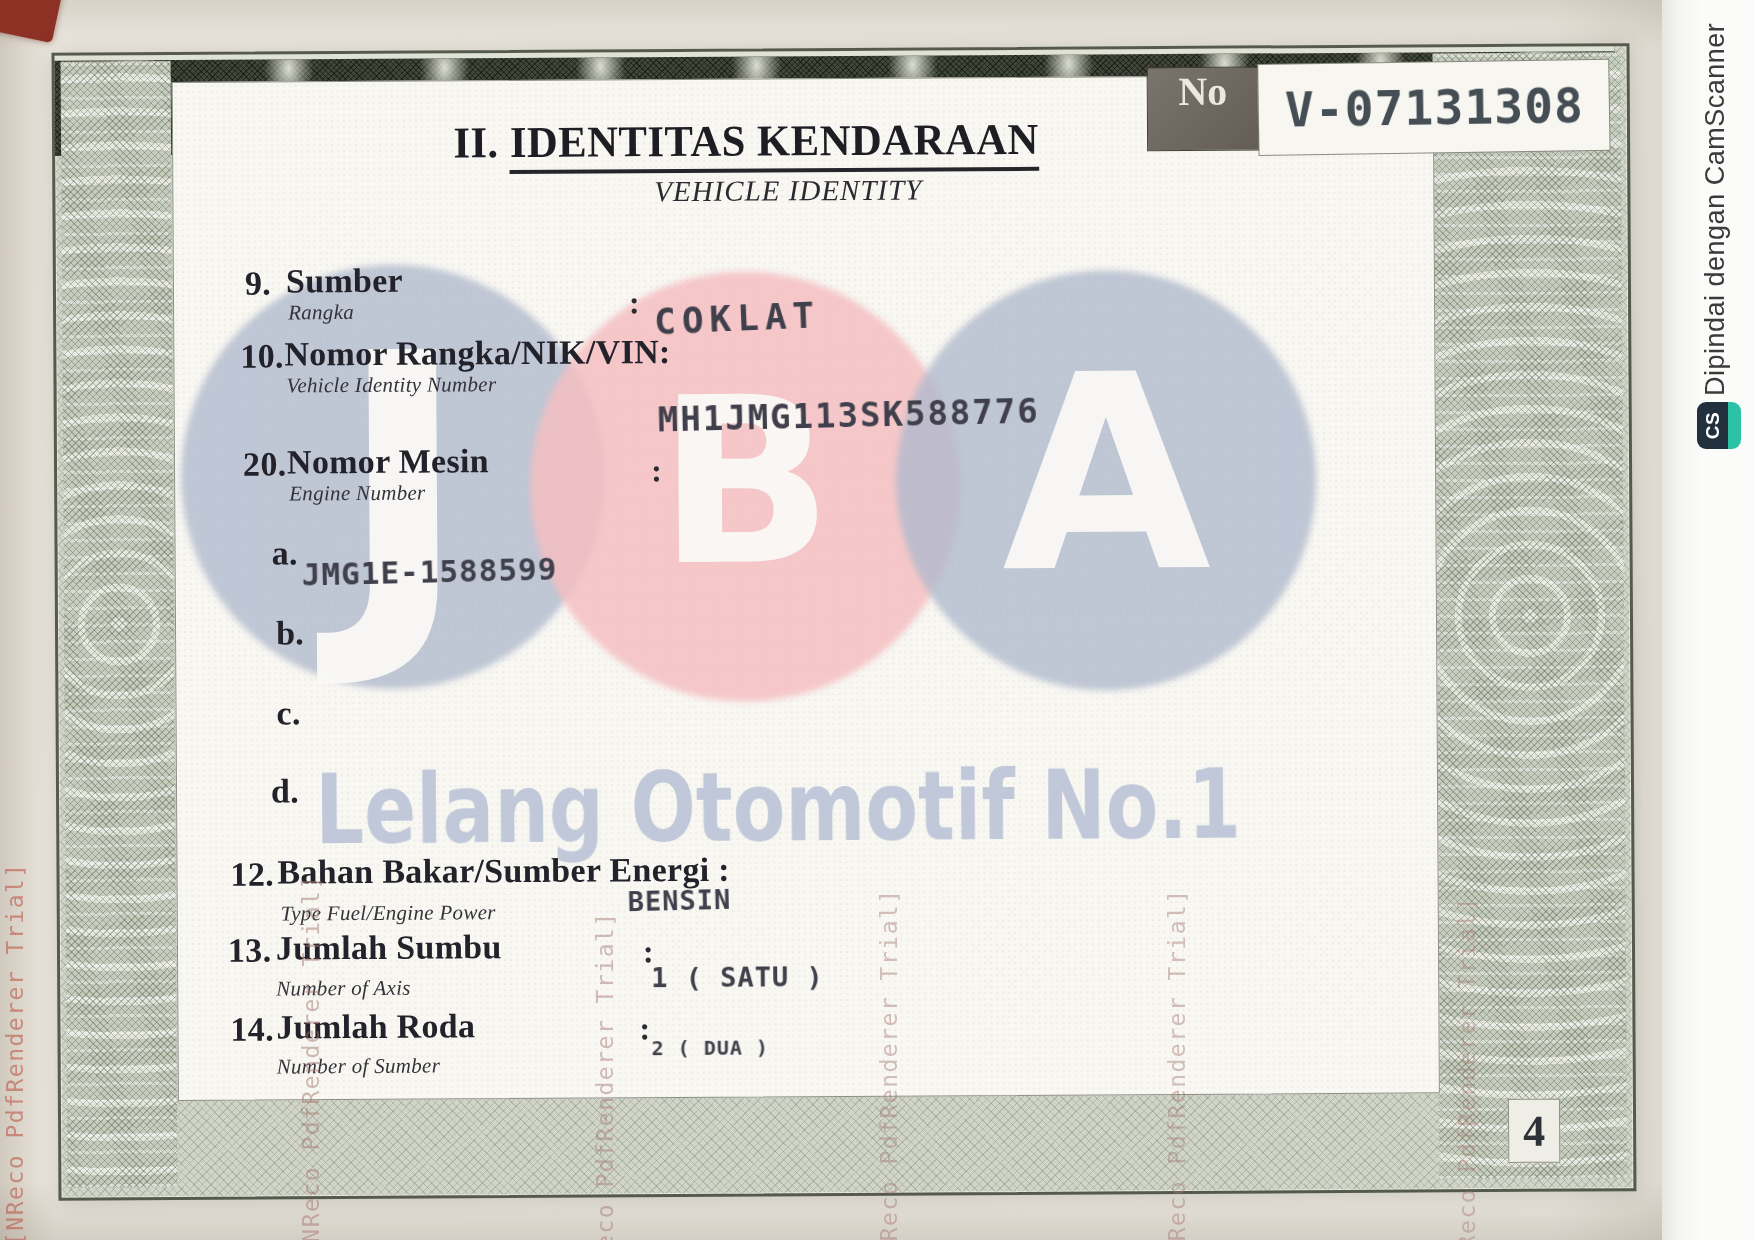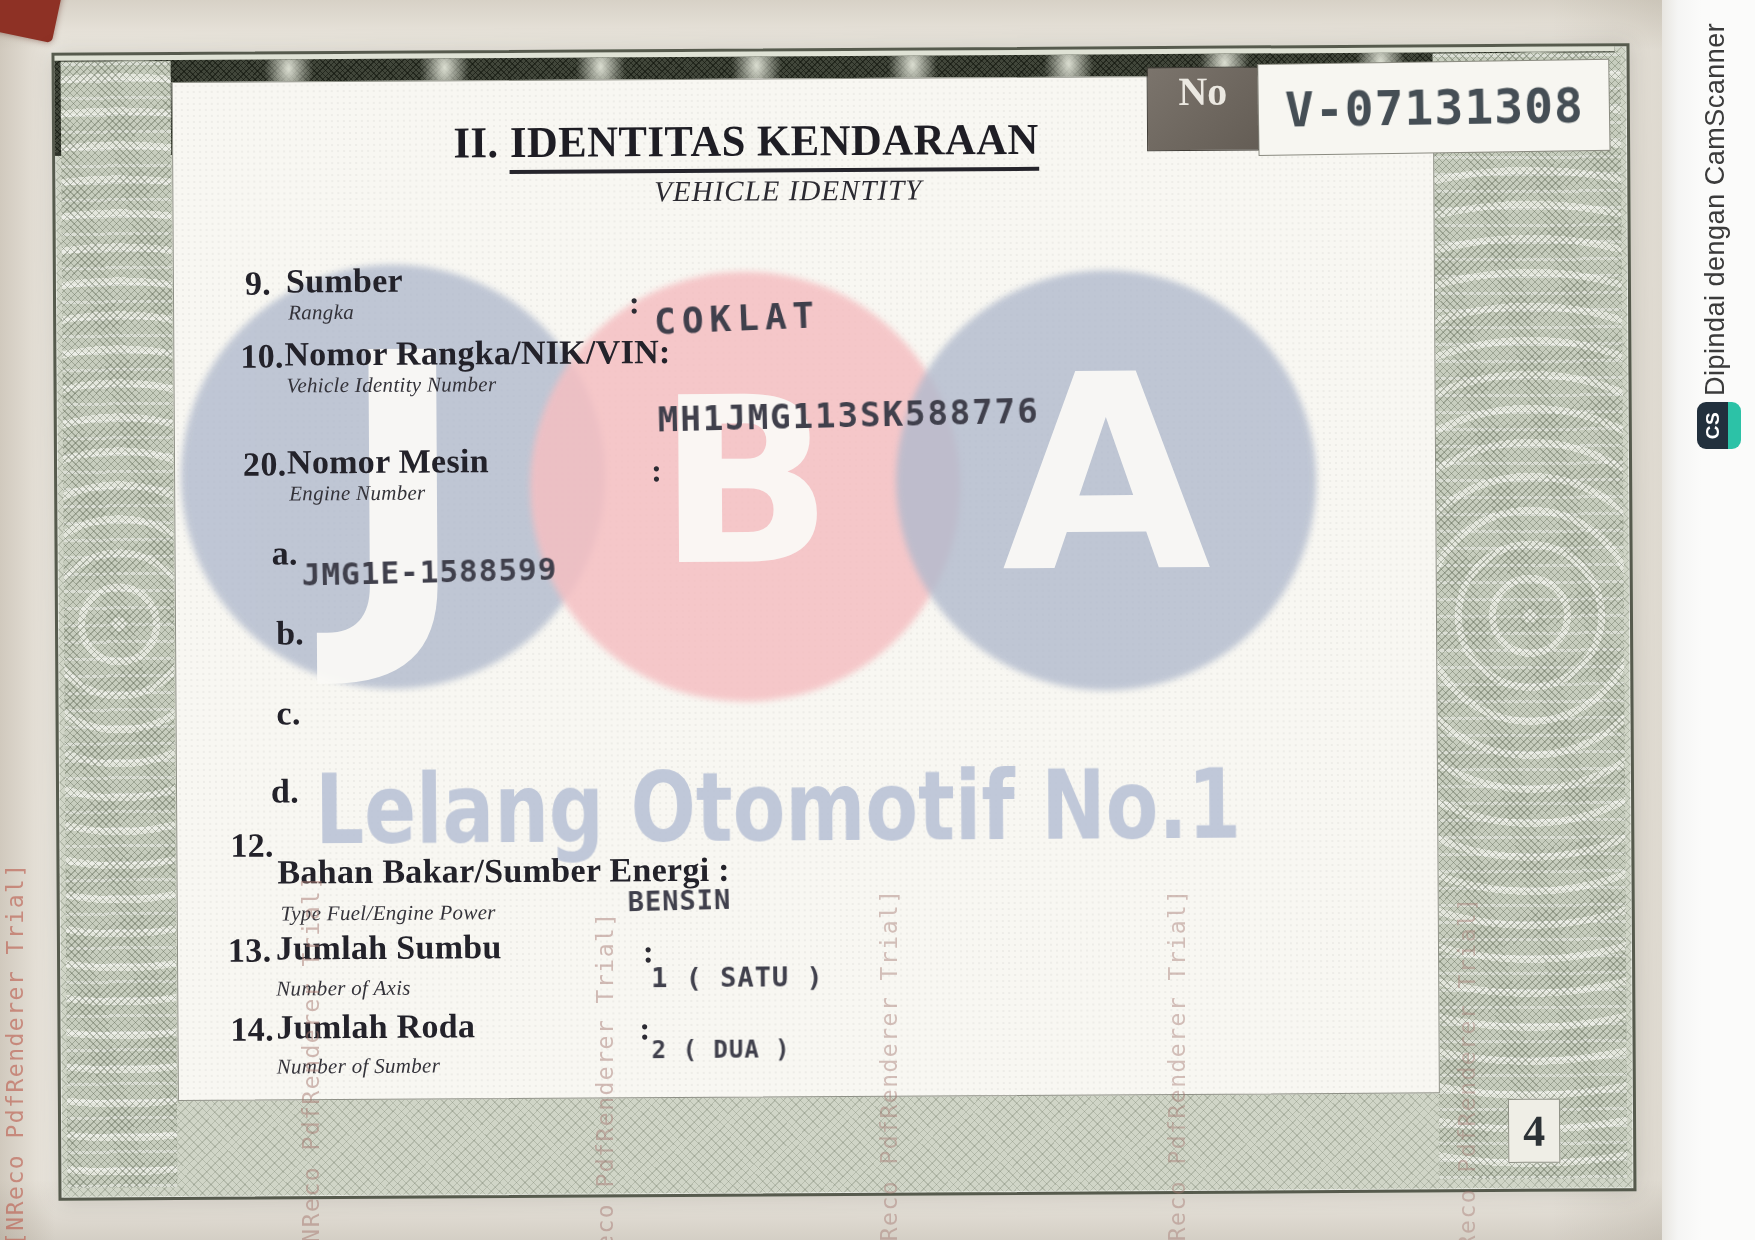--- a/index.html
+++ b/index.html
@@ -156,40 +156,40 @@
         <span class="fsub" style="left:114px;top:399px">Engine Number</span>
         <span class="fcolon" style="left:476px;top:372px">:</span>
         <span class="eletter" style="left:96px;top:452px">a.</span>
         <span class="fvalue" style="left:126px;top:472px;font-size:31px;letter-spacing:1px;transform:rotate(-1deg);">JMG1E-1588599</span>
         <span class="eletter" style="left:100px;top:532px">b.</span>
         <span class="eletter" style="left:100px;top:612px">c.</span>
         <span class="eletter" style="left:94px;top:690px">d.</span>
       </div>
 
       <div>
-        <span class="fno" style="left:53px;top:744px">12.</span>
+        <span class="fno" style="left:53px;top:773px">12.</span>
         <span class="flabel" style="left:100px;top:771px">Bahan Bakar/Sumber Energi :</span>
         <span class="fsub" style="left:103px;top:819px">Type Fuel/Engine Power</span>
         <span class="fvalue" style="left:450px;top:805px;font-size:27px;letter-spacing:1px;transform:rotate(-1deg);">BENSIN</span>
       </div>
 
       <div>
         <span class="fno" style="left:50px;top:849px">13.</span>
         <span class="flabel" style="left:98px;top:847px">Jumlah Sumbu</span>
         <span class="fsub" style="left:98px;top:894px">Number of Axis</span>
         <span class="fcolon" style="left:465px;top:853px">:</span>
         <span class="fvalue" style="left:473px;top:882px;font-size:27px;letter-spacing:1px;">1 ( SATU )</span>
       </div>
 
       <div>
         <span class="fno" style="left:52px;top:928px">14.</span>
         <span class="flabel" style="left:98px;top:926px">Jumlah Roda</span>
         <span class="fsub" style="left:98px;top:972px">Number of Sumber</span>
         <span class="fcolon" style="left:461px;top:930px">:</span>
-        <span class="fvalue" style="left:473px;top:956px;font-size:24px;letter-spacing:1px;">2 ( DUA )</span>
+        <span class="fvalue" style="left:473px;top:956px;font-size:20px;letter-spacing:1px;">2 ( DUA )</span>
       </div>
 
     </div>
   </div>
 </div>
 
 <div class="trial" style="left:2px;top:1246px;color:rgba(187,92,78,.62);">[NReco PdfRenderer Trial]</div>
 <div class="trial" style="left:298px;top:1258px;color:rgba(165,120,112,.5);">[NReco PdfRenderer Trial]</div>
 <div class="trial" style="left:592px;top:1295px;color:rgba(165,120,112,.48);">[NReco PdfRenderer Trial]</div>
 <div class="trial" style="left:876px;top:1272px;color:rgba(165,120,112,.45);">[NReco PdfRenderer Trial]</div>

